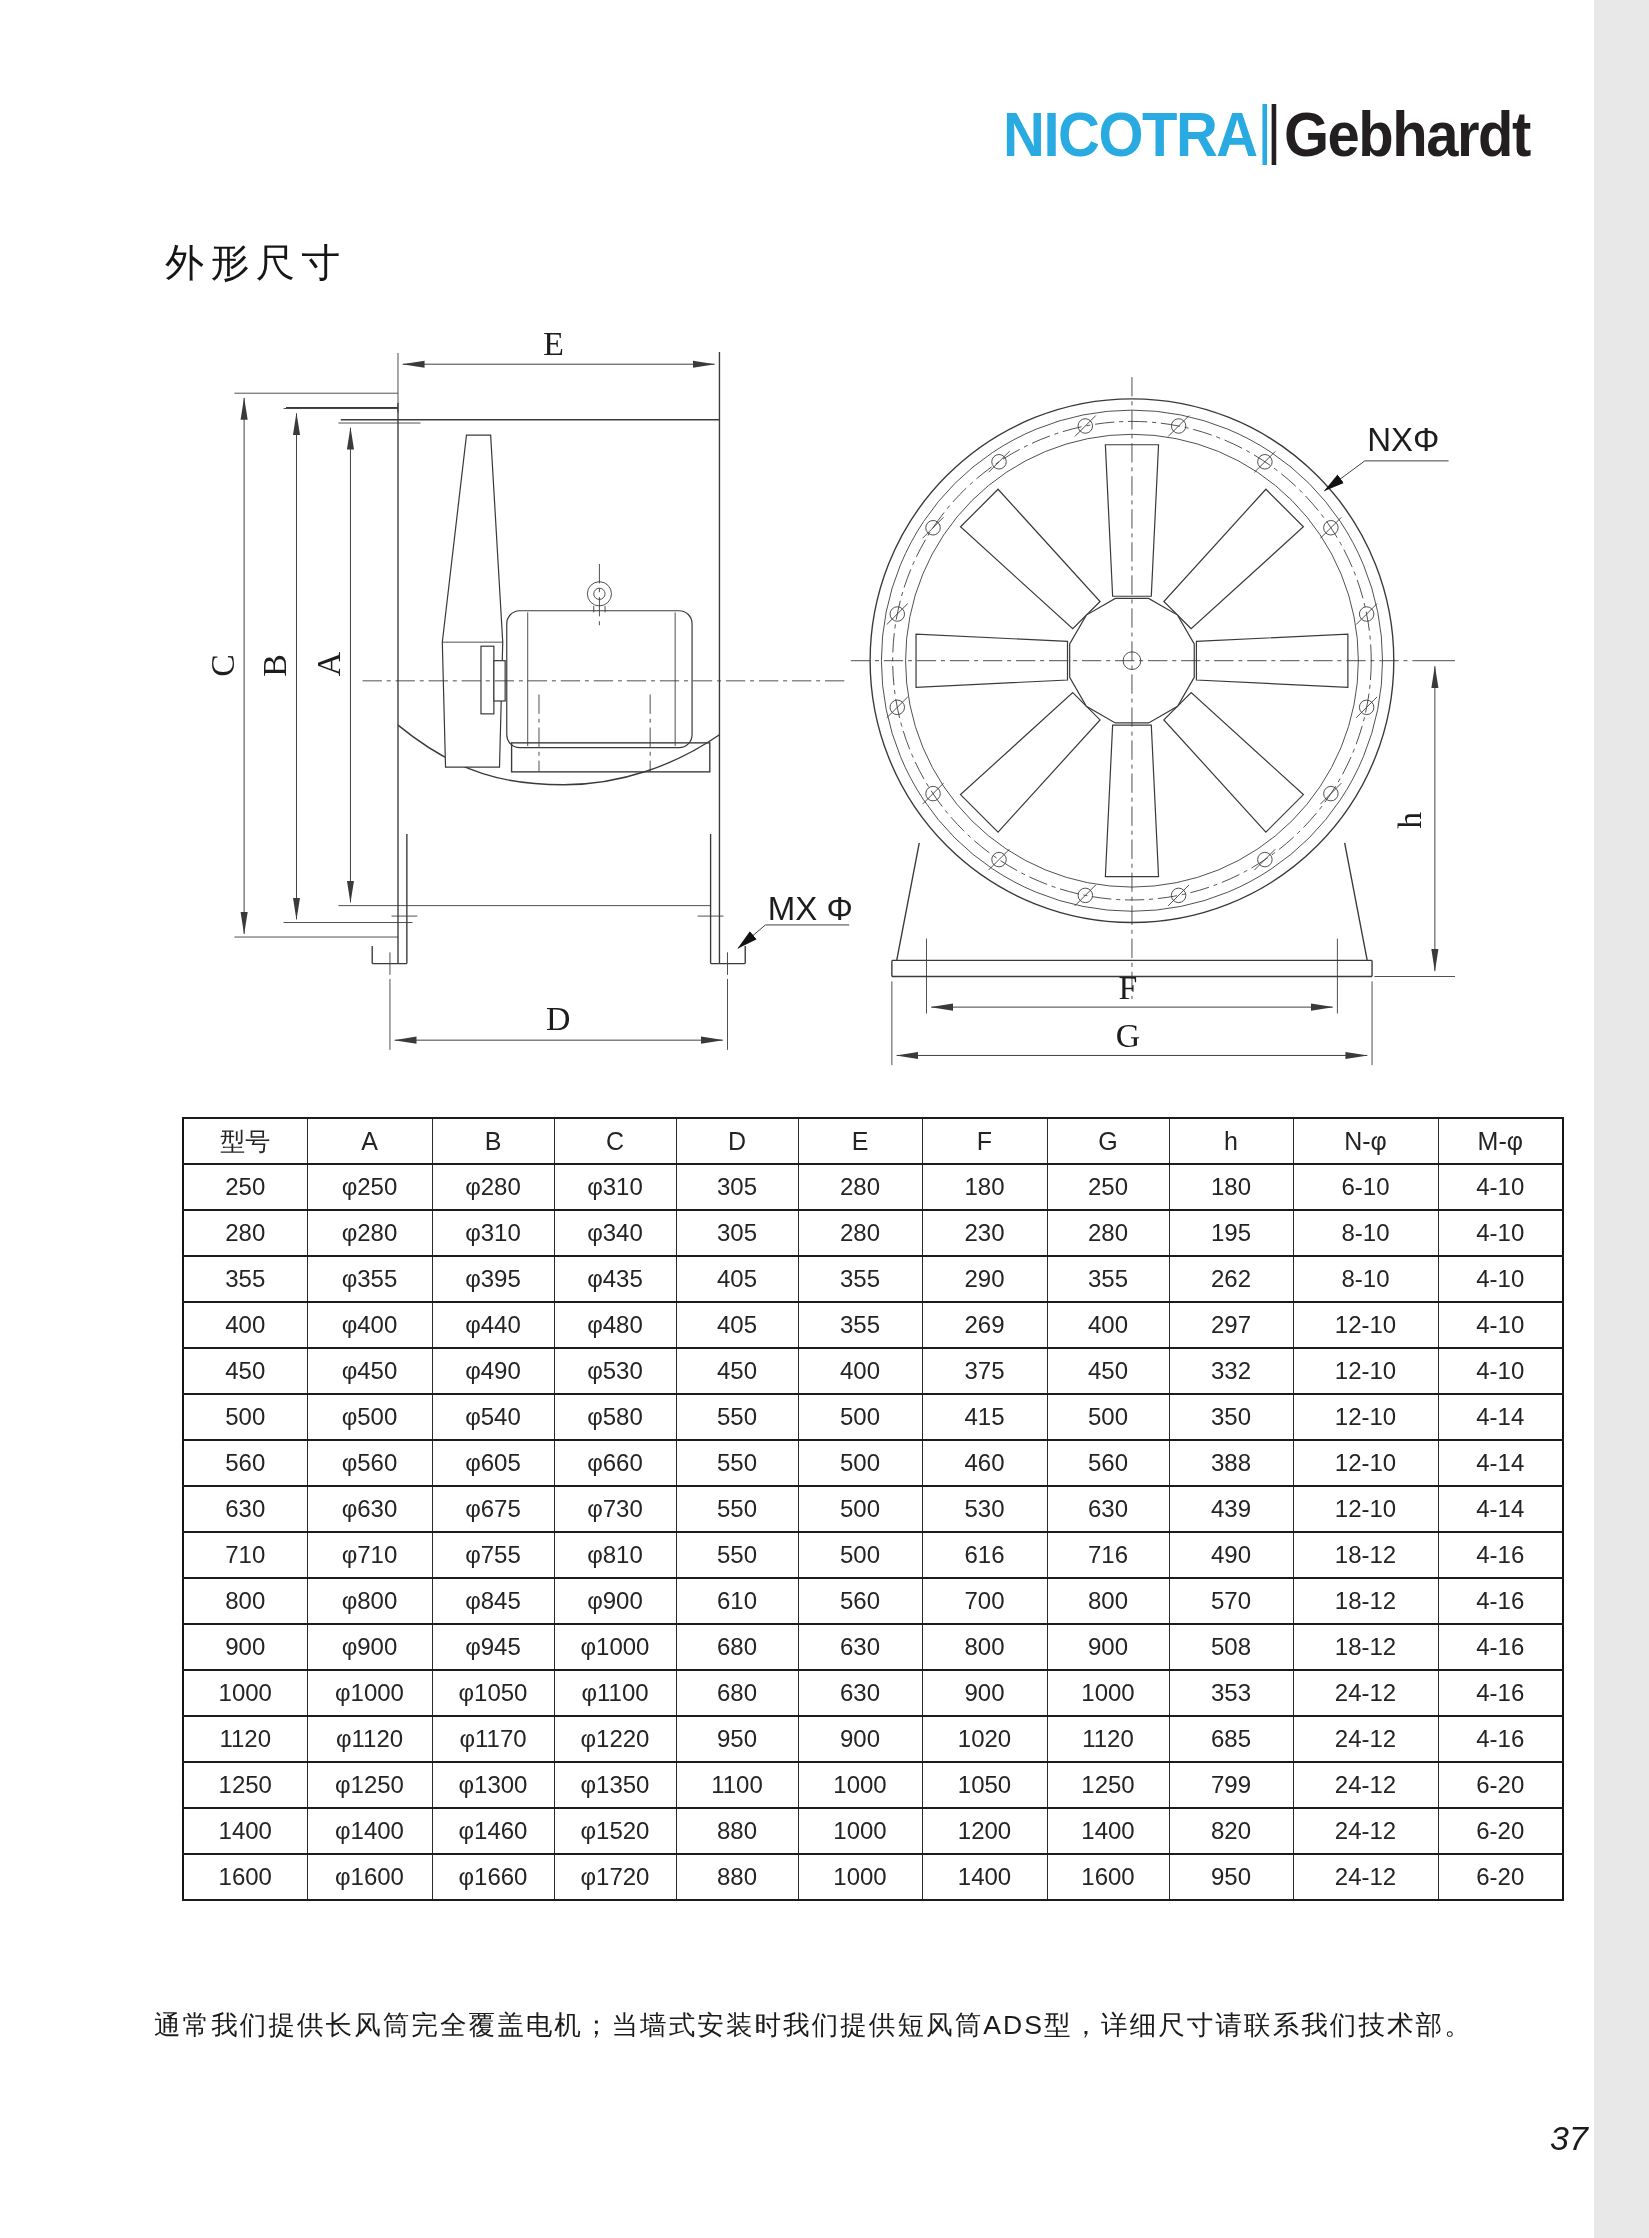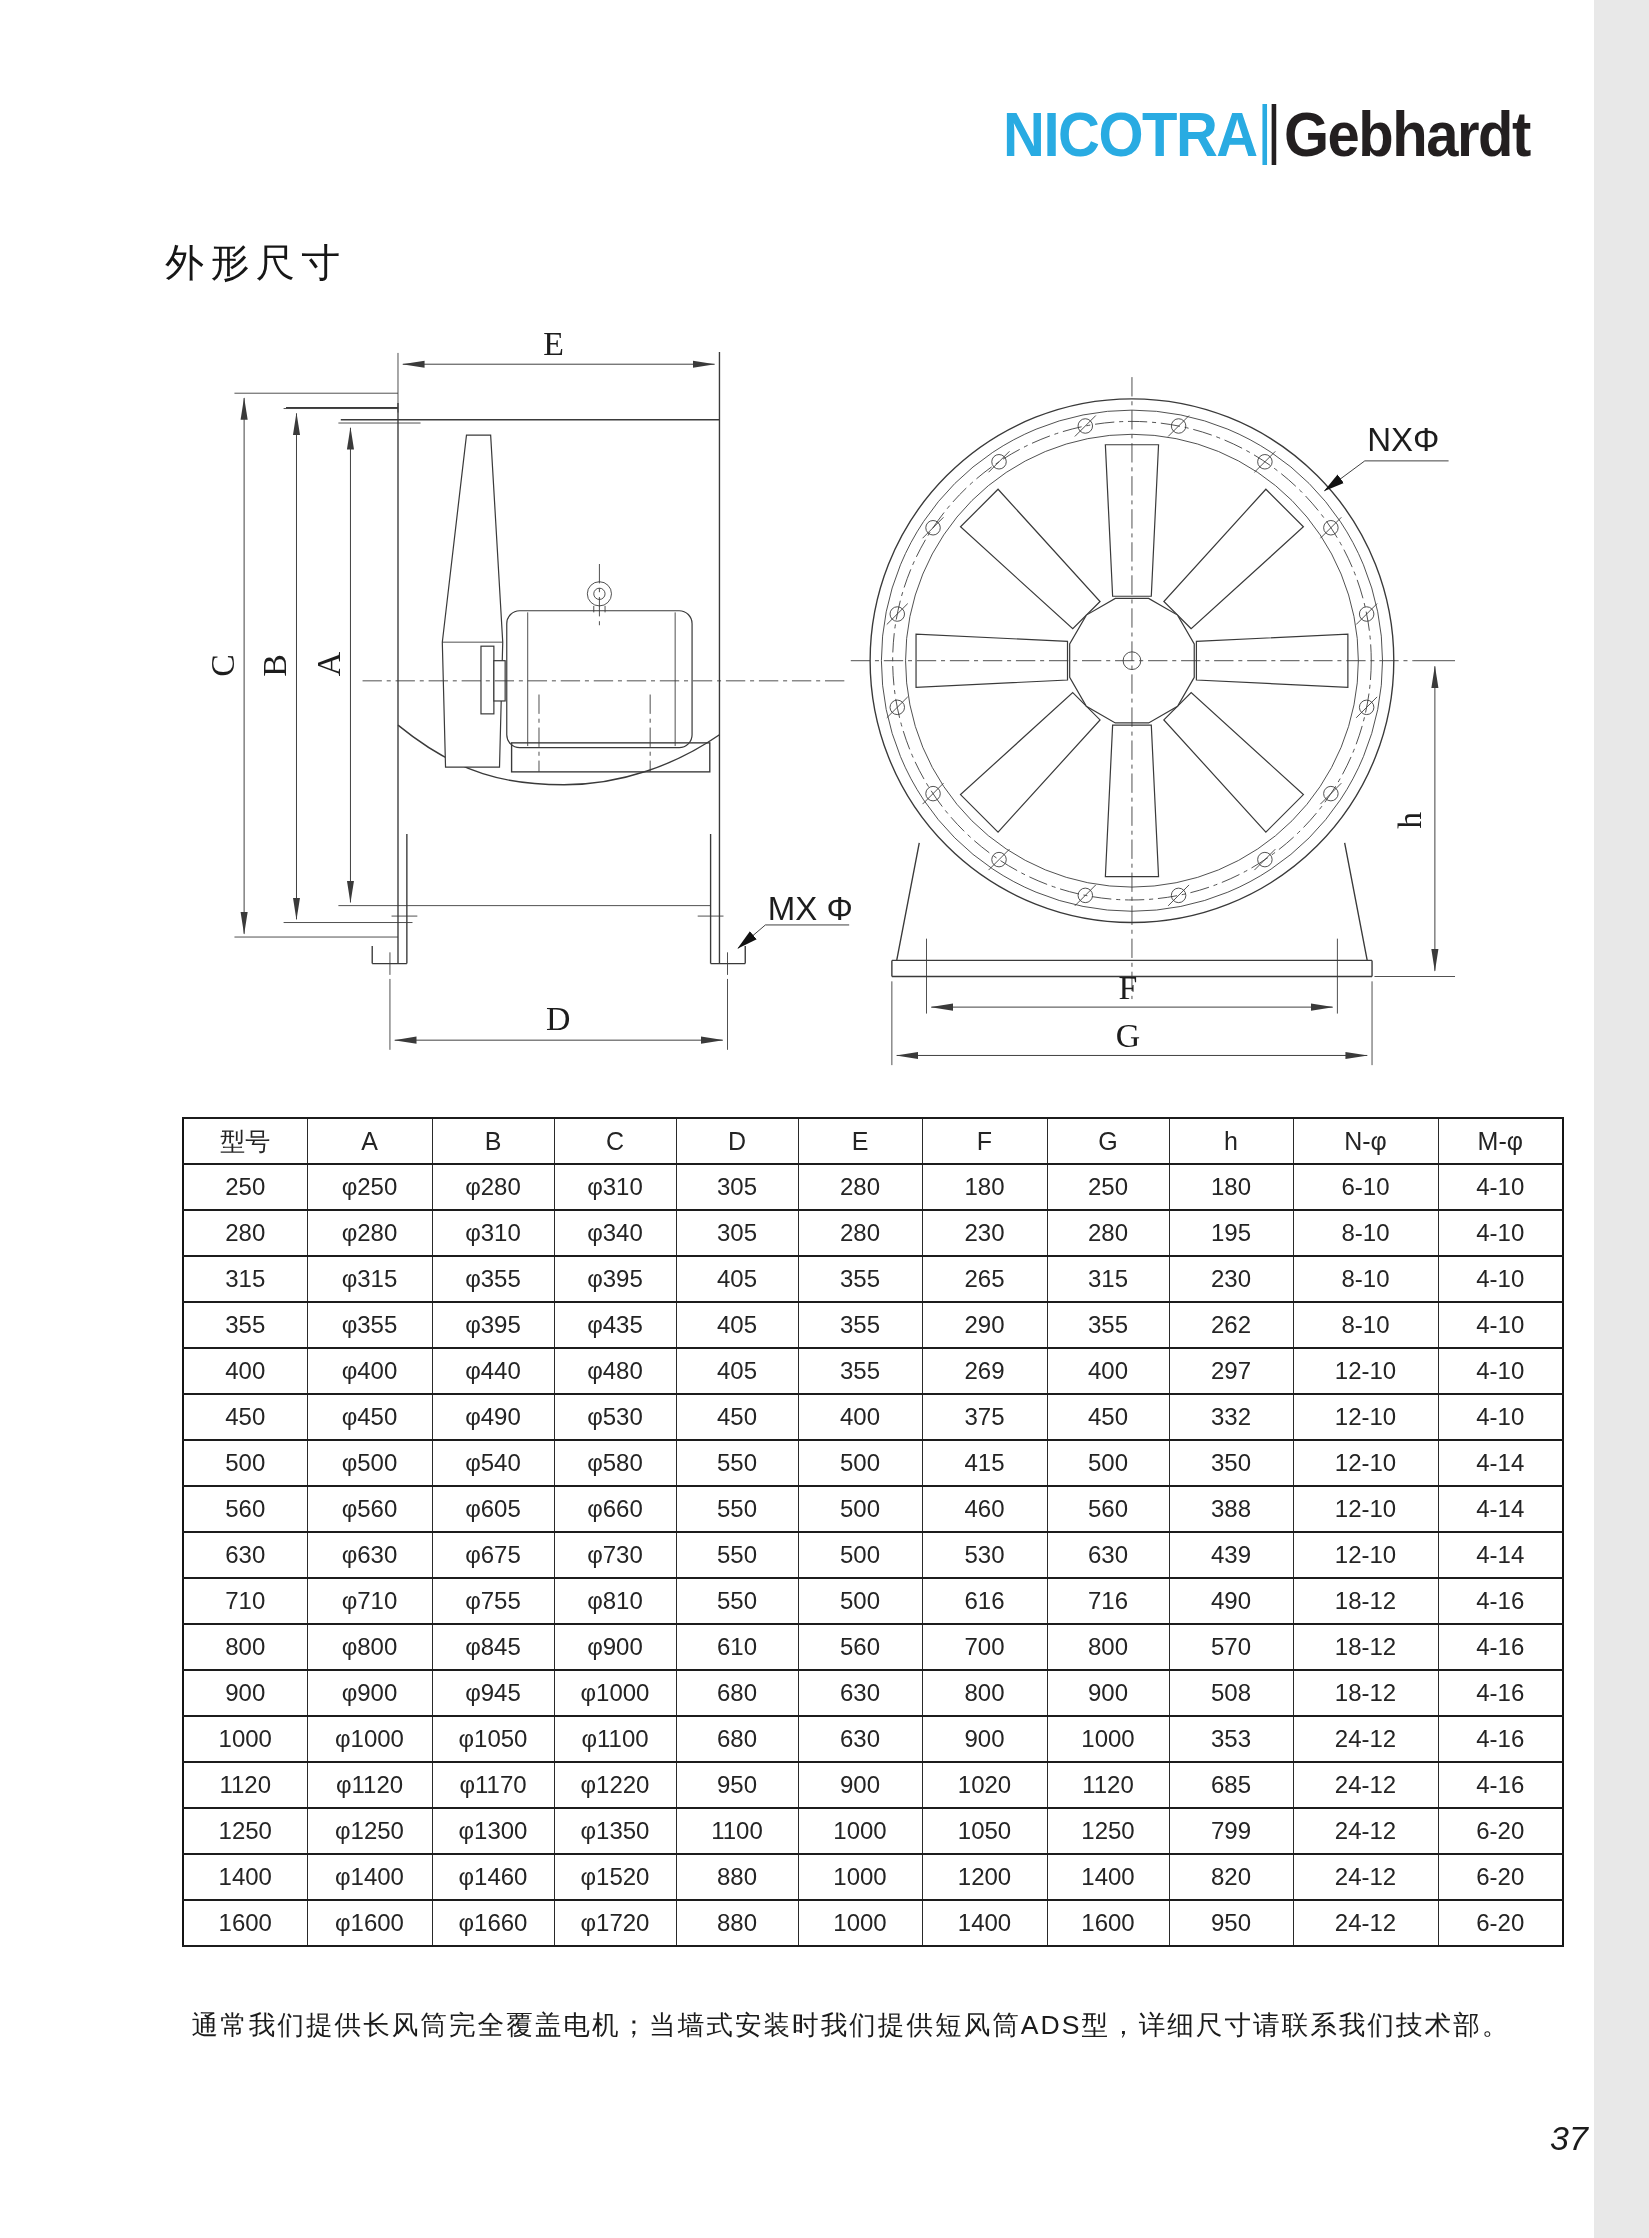--- a/index.html
+++ b/index.html
@@ -30,21 +30,21 @@
   table.dims{border-collapse:collapse;table-layout:fixed;width:1381px;
              font-family:"Liberation Sans",sans-serif;font-size:24px;color:#242424;
              border:2.8px solid #141414;margin-left:31px;}
   table.dims th,table.dims td{border-left:1px solid #2a2a2a;border-right:1px solid #2a2a2a;
              border-top:2.1px solid #1c1c1c;border-bottom:2.1px solid #1c1c1c;
              text-align:center;vertical-align:middle;padding:0;height:44px;
              font-weight:400;overflow:hidden;white-space:nowrap;}
   table.dims th{font-size:25px;}
   
   #note{position:absolute;left:154px;top:2007px;width:1394px;font-size:26.6px;
-        letter-spacing:2px;color:#1b1b1b;text-align:center;}
+        letter-spacing:2px;color:#1b1b1b;}
   #pagenum{position:absolute;left:1550px;top:2119px;font-size:34px;color:#1b1b1b;font-style:italic;}
 </style>
 </head>
 <body>
 
 <div id="page">
 
   <div id="logo">
     <span class="brand1" style="color: rgb(41, 171, 226);">NICOTRA</span>
     <span class="bars">
@@ -247,33 +247,20 @@
             <td>φ340</td>
             <td>305</td>
             <td>280</td>
             <td>230</td>
             <td>280</td>
             <td>195</td>
             <td>8-10</td>
             <td>4-10</td>
           </tr>
           <tr>
-            <td>315</td>
-            <td>φ315</td>
-            <td>φ355</td>
-            <td>φ395</td>
-            <td>405</td>
-            <td>355</td>
-            <td>265</td>
-            <td>315</td>
-            <td>230</td>
-            <td>8-10</td>
-            <td>4-10</td>
-          </tr>
-          <tr>
             <td>355</td>
             <td>φ355</td>
             <td>φ395</td>
             <td>φ435</td>
             <td>405</td>
             <td>355</td>
             <td>290</td>
             <td>355</td>
             <td>262</td>
             <td>8-10</td>

